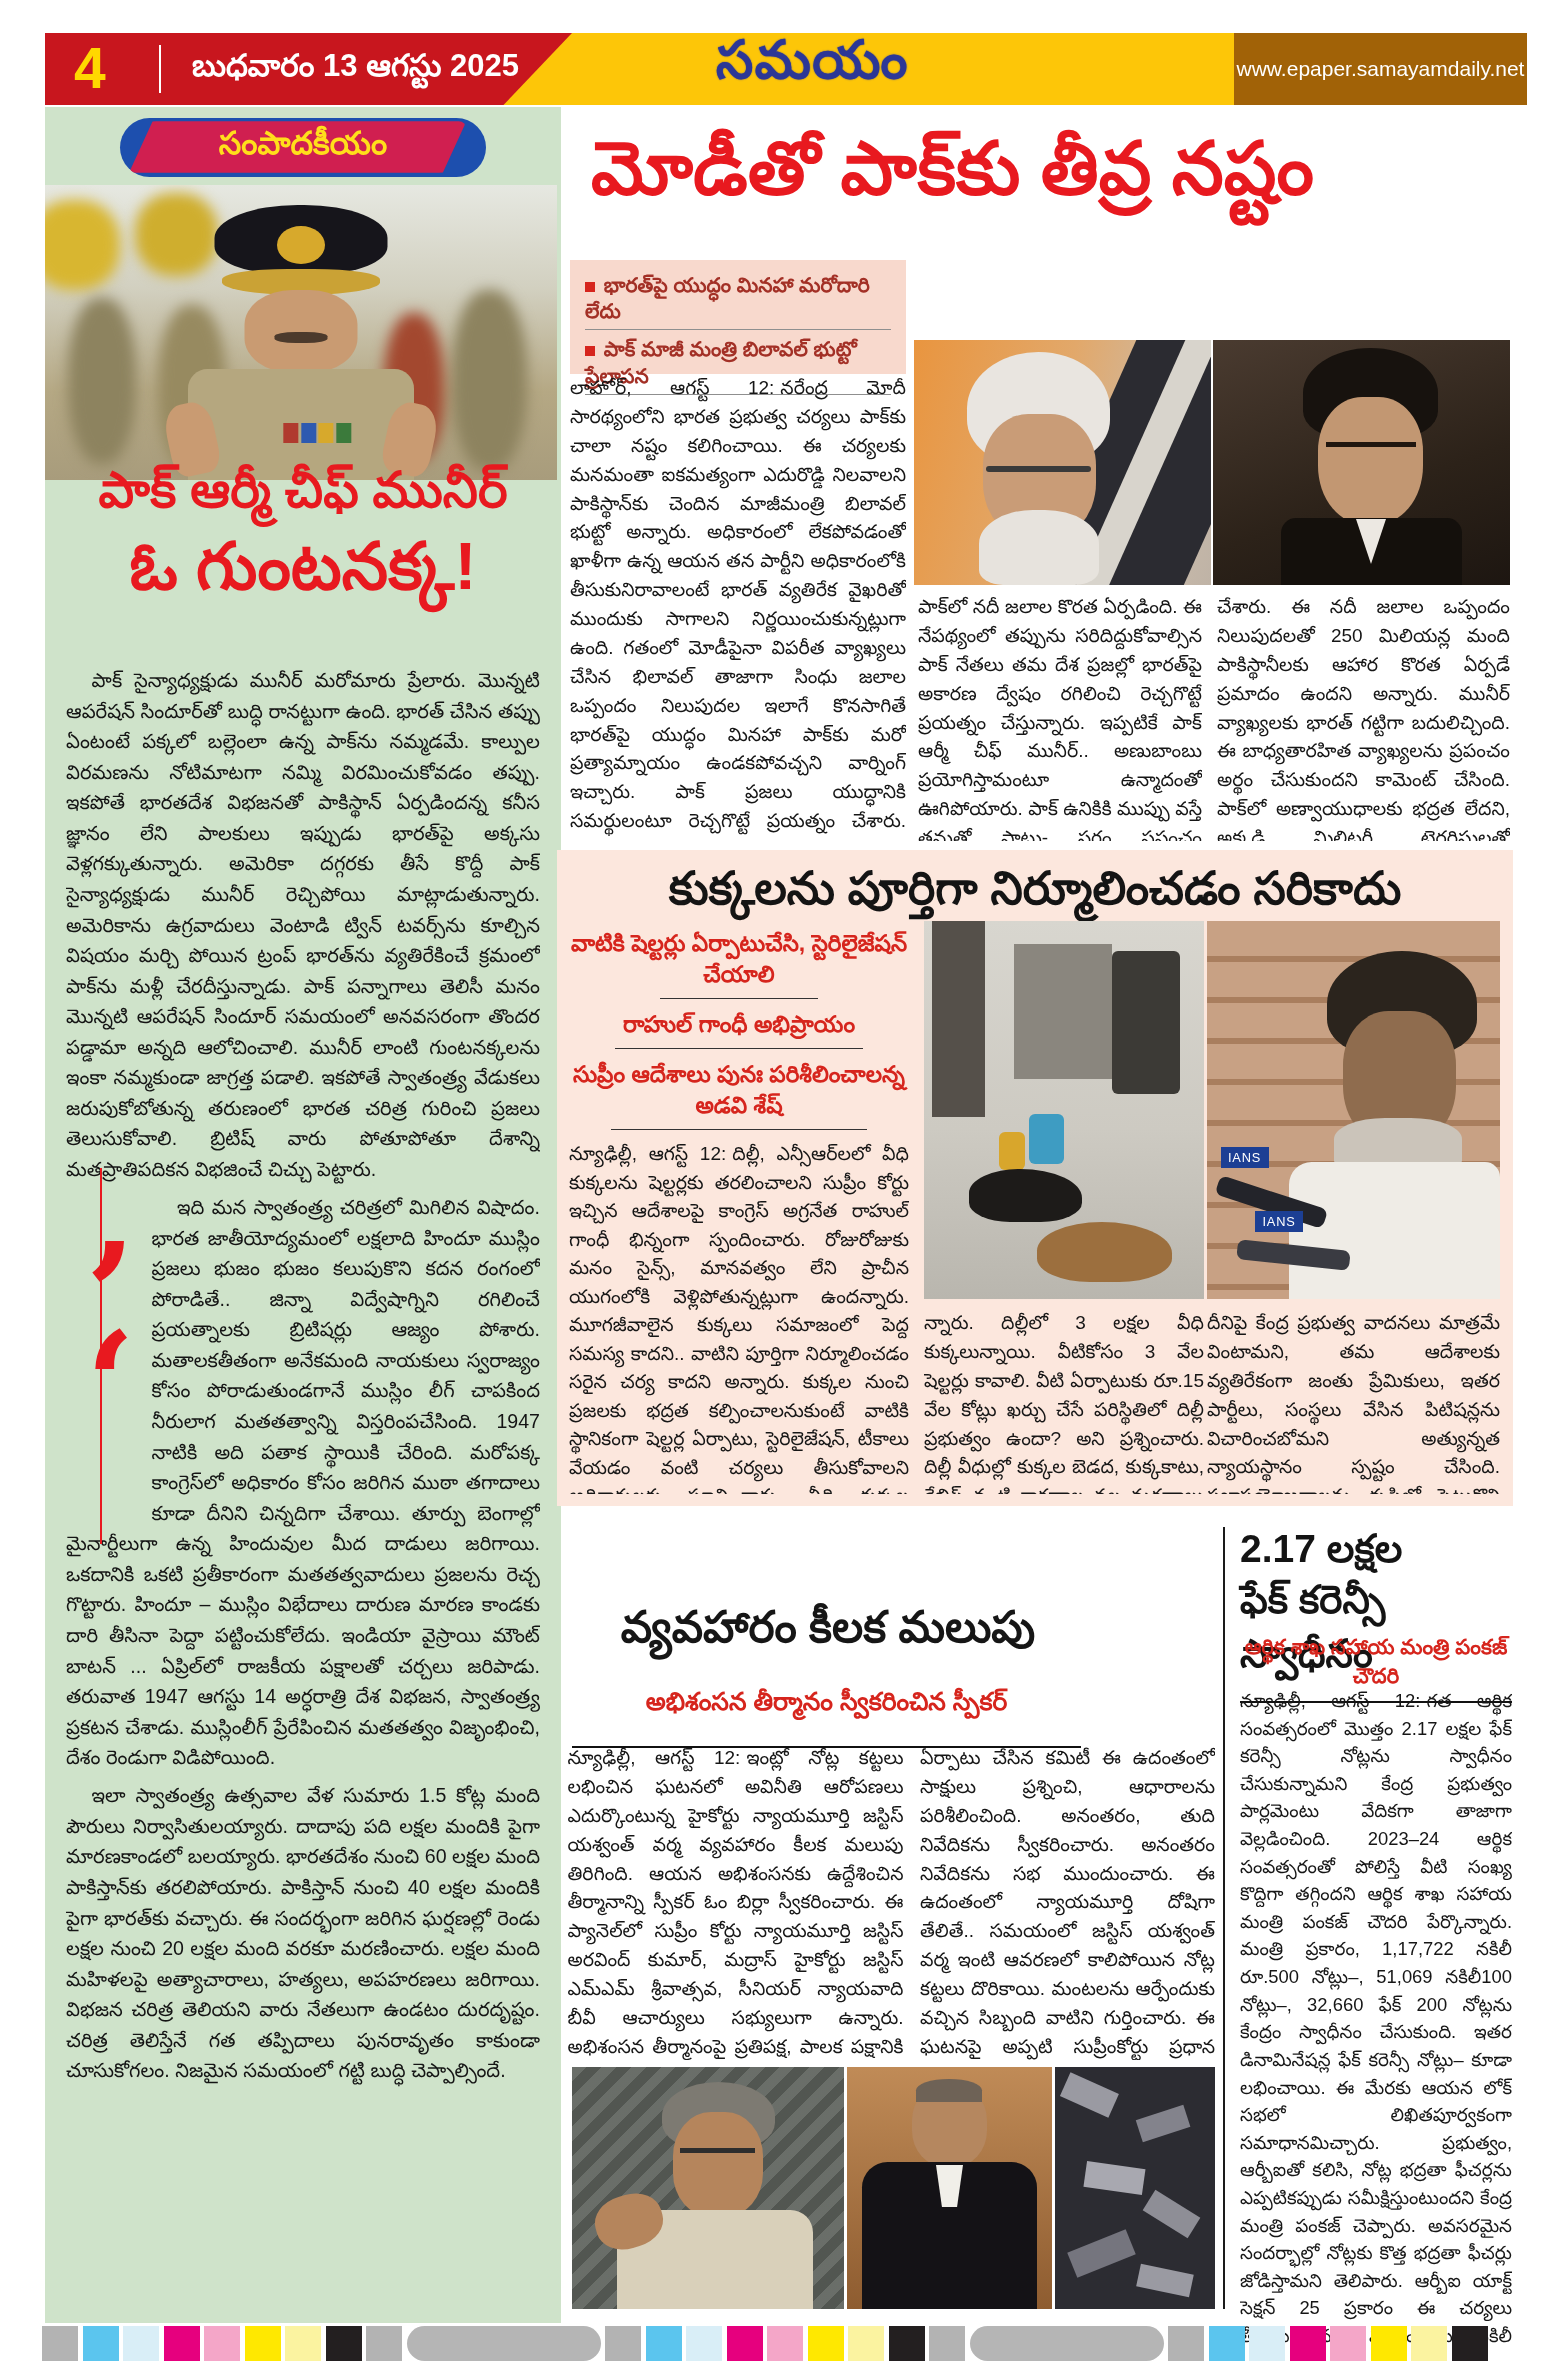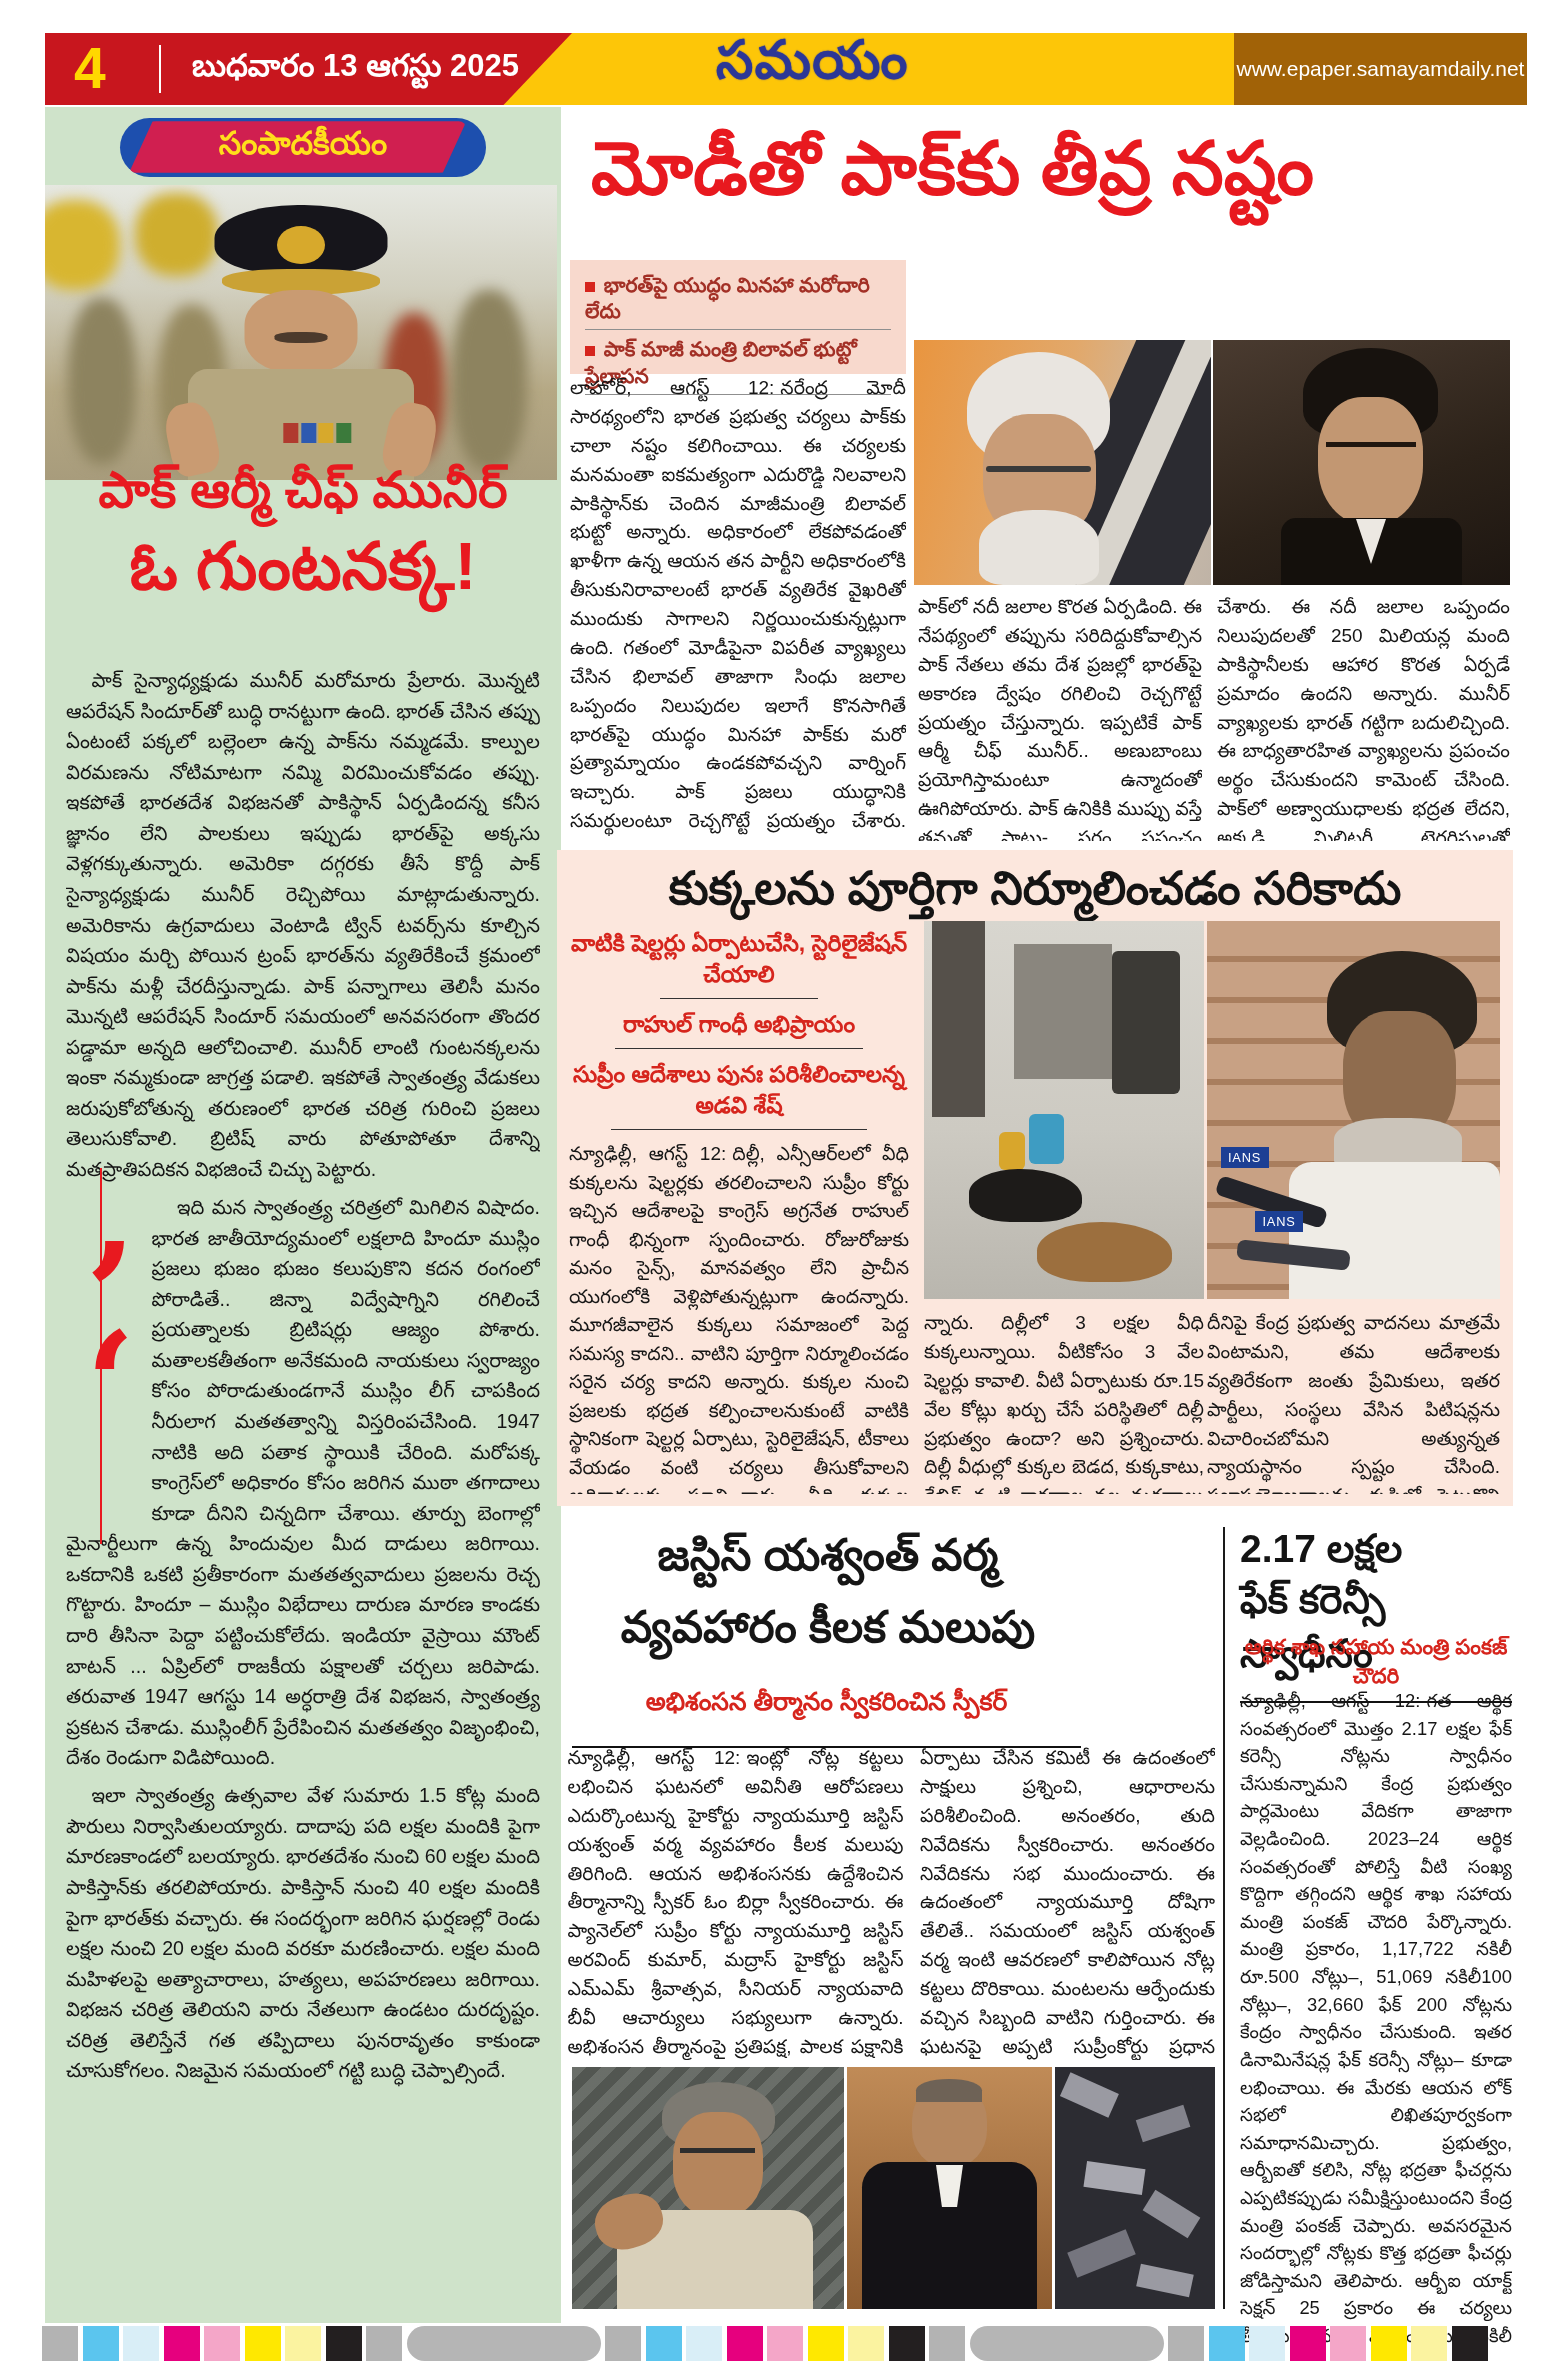--- a/index.html
+++ b/index.html
@@ -248,21 +248,20 @@
 
     <div class="col" style="left:367px;top:459px;width:280px;height:185px;font-size:19px;">
       <span>న్నారు. దిల్లీలో 3 లక్షల వీధి కుక్కలున్నాయి. వీటికోసం 3 వేల షెల్టర్లు కావాలి. వీటి ఏర్పాటుకు రూ.15 వేల కోట్లు ఖర్చు చేసే పరిస్థితిలో దిల్లీ ప్రభుత్వం ఉందా? అని ప్రశ్నించారు. దిల్లీ వీధుల్లో కుక్కల బెడద, కుక్కకాటు, రేబిస్ వంటి కారణాల వల్ల మరణాలు పెరుగుతుండటం పట్ల ఆందోళన వ్యక్తం చేస్తూ.. కుక్కలను దూరంగా ఉన్న షెల్టర్లకు తరలించాలని సోమవారం సుప్రీం కోర్టు ఆదేశాలు జారీ చేసింది.</span>
     </div>
     <div class="col" style="left:650px;top:459px;width:293px;height:185px;font-size:19px;">
       <span>దీనిపై కేంద్ర ప్రభుత్వ వాదనలు మాత్రమే వింటామని, తమ ఆదేశాలకు వ్యతిరేకంగా జంతు ప్రేమికులు, ఇతర పార్టీలు, సంస్థలు వేసిన పిటిషన్లను విచారించబోమని అత్యున్నత న్యాయస్థానం స్పష్టం చేసింది. ప్రజాప్రయోజనాలను దృష్టిలో పెట్టుకొని ఈ ఆదేశాలు జారీ చేశామని ధర్మాసనం పేర్కొంది. వీలైనంత త్వరగా దిల్లీలోని అన్ని ప్రాంతాల నుంచి కుక్కలను దూర ప్రాంతాలకు తరలించాలని అధికారులను ఆదేశించింది.</span>
     </div>
   </section>
 
   <section class="justice">
-    <h2 class="js-h1" style="top:12px;">జస్టిస్ యశ్వంత్ వర్మ</h2>
     <h2 class="js-h1" style="top:84px;">వ్యవహారం కీలక మలుపు</h2>
     <div class="js-sub">అభిశంసన తీర్మానం స్వీకరించిన స్పీకర్</div>
 
     <div class="col" style="left:10.5px;top:226px;width:336px;height:316px;font-size:19px;">
       <span class="dl">న్యూఢిల్లీ, ఆగస్ట్ 12:</span><span>ఇంట్లో నోట్ల కట్టలు లభించిన ఘటనలో అవినీతి ఆరోపణలు ఎదుర్కొంటున్న హైకోర్టు న్యాయమూర్తి జస్టిస్ యశ్వంత్ వర్మ వ్యవహారం కీలక మలుపు తిరిగింది. ఆయన అభిశంసనకు ఉద్దేశించిన తీర్మానాన్ని స్పీకర్ ఓం బిర్లా స్వీకరించారు. ఈ ప్యానెల్‌లో సుప్రీం కోర్టు న్యాయమూర్తి జస్టిస్ అరవింద్ కుమార్, మద్రాస్ హైకోర్టు జస్టిస్ ఎమ్‌ఎమ్ శ్రీవాత్సవ, సీనియర్ న్యాయవాది బీవీ ఆచార్యులు సభ్యులుగా ఉన్నారు. అభిశంసన తీర్మానంపై ప్రతిపక్ష, పాలక పక్షానికి చెందిన 146 మంది సంతకం చేశారు. ఈ సందర్భంగా స్పీకర్ ఓం బిర్లా మాట్లాడుతూ అభిశంసన ప్రక్రియ ప్రారంభం కావాల్సిందేనని అన్నారు. అవినీతికి పార్లమెంటు పూర్తిగా వ్యతిరేకమని చెప్పారు. ప్రజలకు న్యాయ వ్యవస్థపై నమ్మకం ఉందని అన్నారు. ఇక స్పీకర్</span>
     </div>
     <div class="col" style="left:363px;top:226px;width:295px;height:316px;font-size:19px;">
       <span>ఏర్పాటు చేసిన కమిటీ ఈ ఉదంతంలో సాక్షులు ప్రశ్నించి, ఆధారాలను పరిశీలించింది. అనంతరం, తుది నివేదికను స్వీకరించారు. అనంతరం నివేదికను సభ ముందుంచారు. ఈ ఉదంతంలో న్యాయమూర్తి దోషిగా తేలితే.. సమయంలో జస్టిస్ యశ్వంత్ వర్మ ఇంటి ఆవరణలో కాలిపోయిన నోట్ల కట్టలు దొరికాయి. మంటలను ఆర్పేందుకు వచ్చిన సిబ్బంది వాటిని గుర్తించారు. ఈ ఘటనపై అప్పటి సుప్రీంకోర్టు ప్రధాన న్యాయమూర్తి సంజీవ్ ఖన్నా.. అంతర్గత విచారణ కోసం ముగ్గురు హైకోర్టు న్యాయమూర్తులతో ఒక కమిటీని వేశారు. ఆ కమిటీ నోట్ల కట్టలు దొరికింది వాస్తవమేనని తేల్చింది. ఆ నివేదికను జస్టిస్ వర్మ సుప్రీంకోర్టులో సవాల్ చేయగా.. అక్కడ ఆయనకు చుక్కెదురైంది.</span>
     </div>
 

